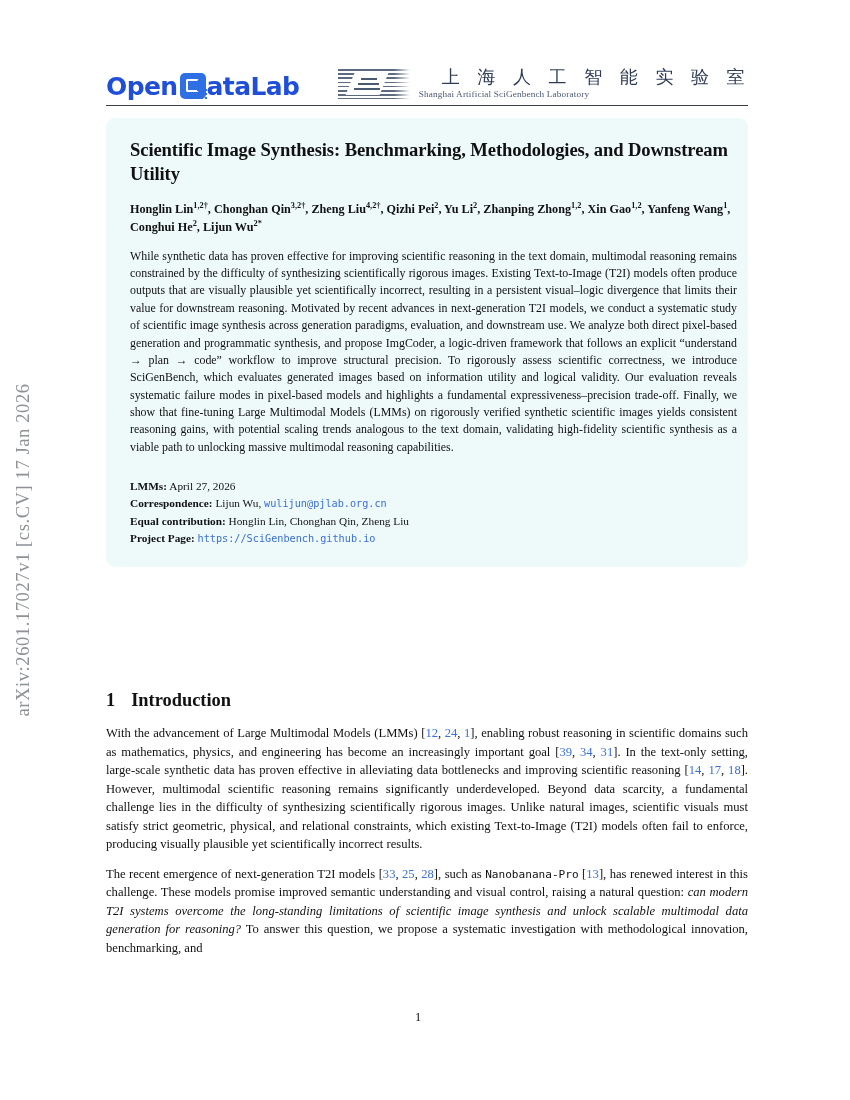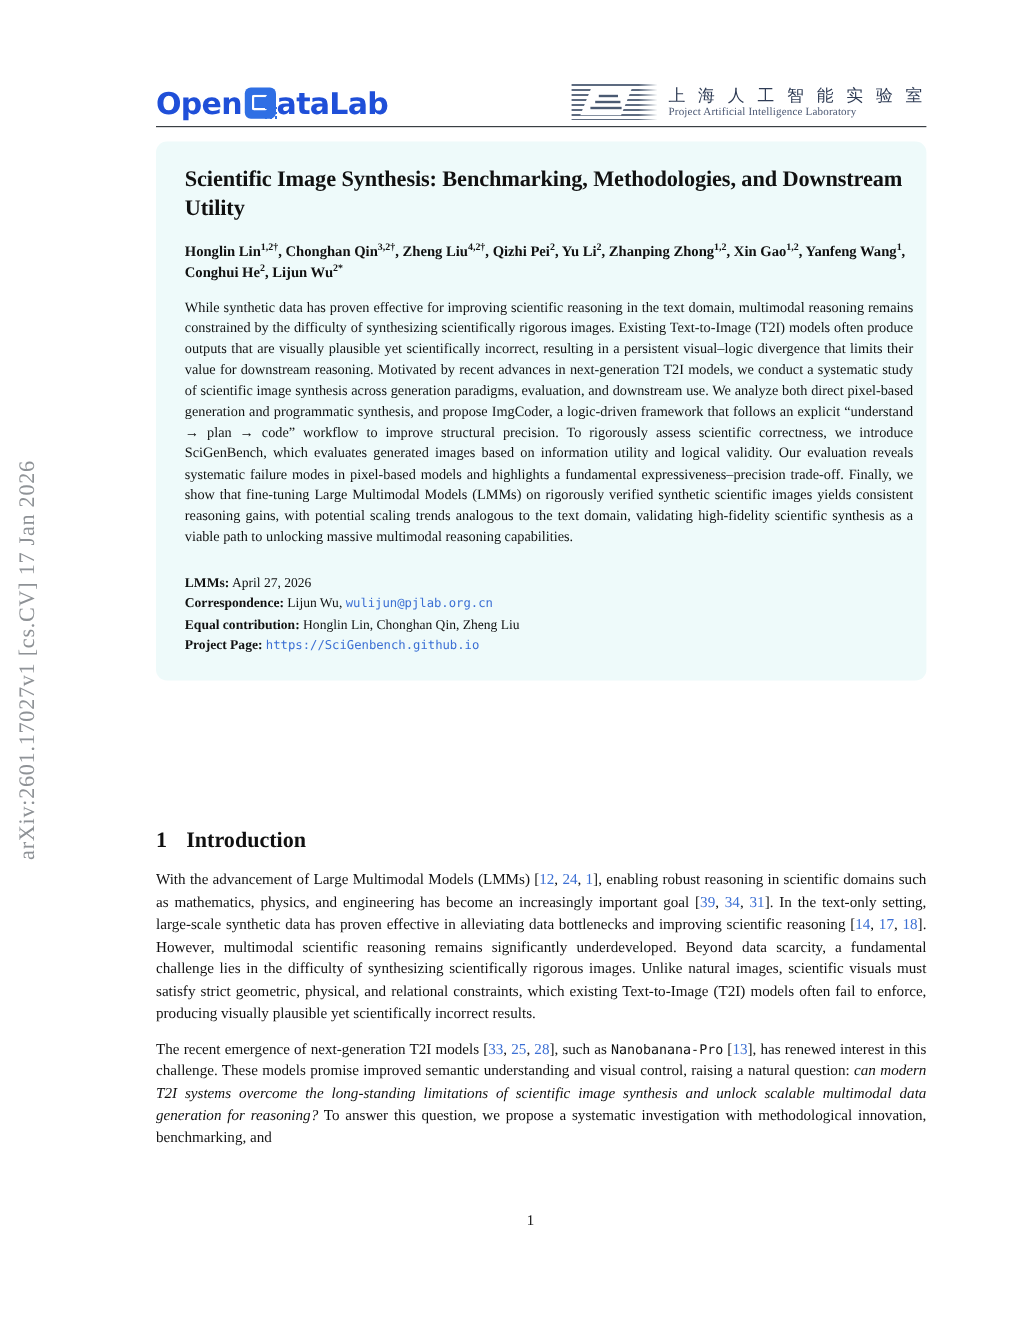--- a/index.html
+++ b/index.html
@@ -32,21 +32,21 @@
     font-size: 18.5px;
     letter-spacing: 0.6px;
     color: #8e9296;
     white-space: nowrap;
     user-select: none;
   }
 
   
   #page {
     position: absolute;
-    left: 112px;
+    left: 88px;
     top: 0;
     width: 660px;
     height: 1100px;
   }
 
   
   #header-bar {
     position: absolute;
     left: 18px;
     top: 56px;
@@ -143,26 +143,27 @@
     position: absolute;
     left: 19px;
     width: 22px;
     height: 2.2px;
     background: #4a5a72;
   }
   .shlab-mark .b1 { top: 9px; left: 23px; width: 16px; }
   .shlab-mark .b2 { top: 14px; left: 20px; width: 21px; }
   .shlab-mark .b3 { top: 19px; left: 16px; width: 26px; }
   .shlab-text .cn {
-    font-family: Liberation Sans, sans-serif;
-    font-size: 14px;
+    font-family: Liberation Mono, monospace;
+    font-size: 18px;
     color: #2f3c55;
     letter-spacing: 3.4px;
     line-height: 1.15;
     white-space: nowrap;
+    margin-left: 23px;
   }
   .shlab-text .en {
     font-family: "Liberation Serif", serif;
     font-size: 9.2px;
     color: #4b5873;
     letter-spacing: 0.15px;
     line-height: 1.2;
     white-space: nowrap;
   }
 
@@ -276,21 +277,21 @@
     <div class="logo-shlab">
       <span class="shlab-mark">
         <span class="stripes"></span>
         <span class="slash"></span>
         <span class="bar b1"></span>
         <span class="bar b2"></span>
         <span class="bar b3"></span>
       </span>
       <span class="shlab-text">
         <div class="cn">上 海 人 工 智 能 实 验 室</div>
-        <div class="en">Project Artificial Intelligence Laboratory</div>
+        <div class="en">Shanghai Artificial SciGenbench Laboratory</div>
       </span>
     </div>
 
   </div>
 
   <div id="abstract-card">
 
     <h1 id="paper-title">Scientific Image Synthesis: Benchmarking, Methodologies, and Downstream Utility</h1>
 
     <div id="author-line">Honglin Lin<sup>1,2†</sup>, Chonghan Qin<sup>3,2†</sup>, Zheng Liu<sup>4,2†</sup>, Qizhi Pei<sup>2</sup>, Yu Li<sup>2</sup>, Zhanping Zhong<sup>1,2</sup>, Xin Gao<sup>1,2</sup>, Yanfeng Wang<sup>1</sup>, Conghui He<sup>2</sup>, Lijun Wu<sup>2*</sup></div>

